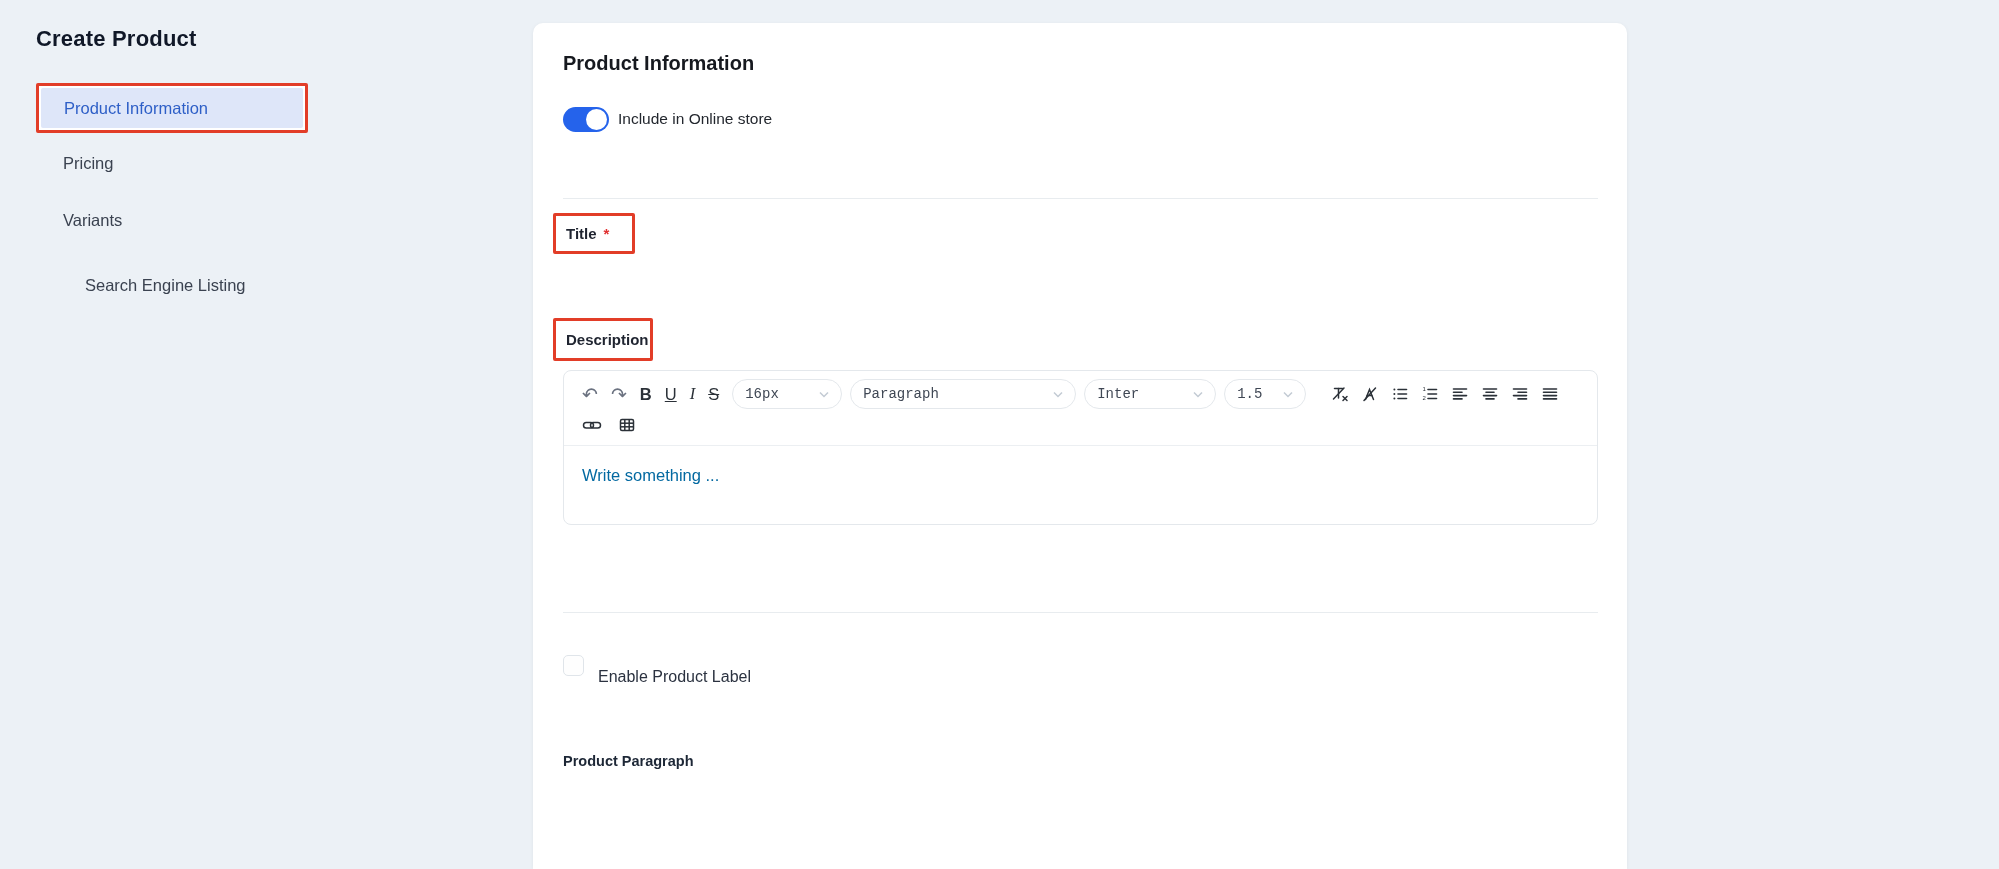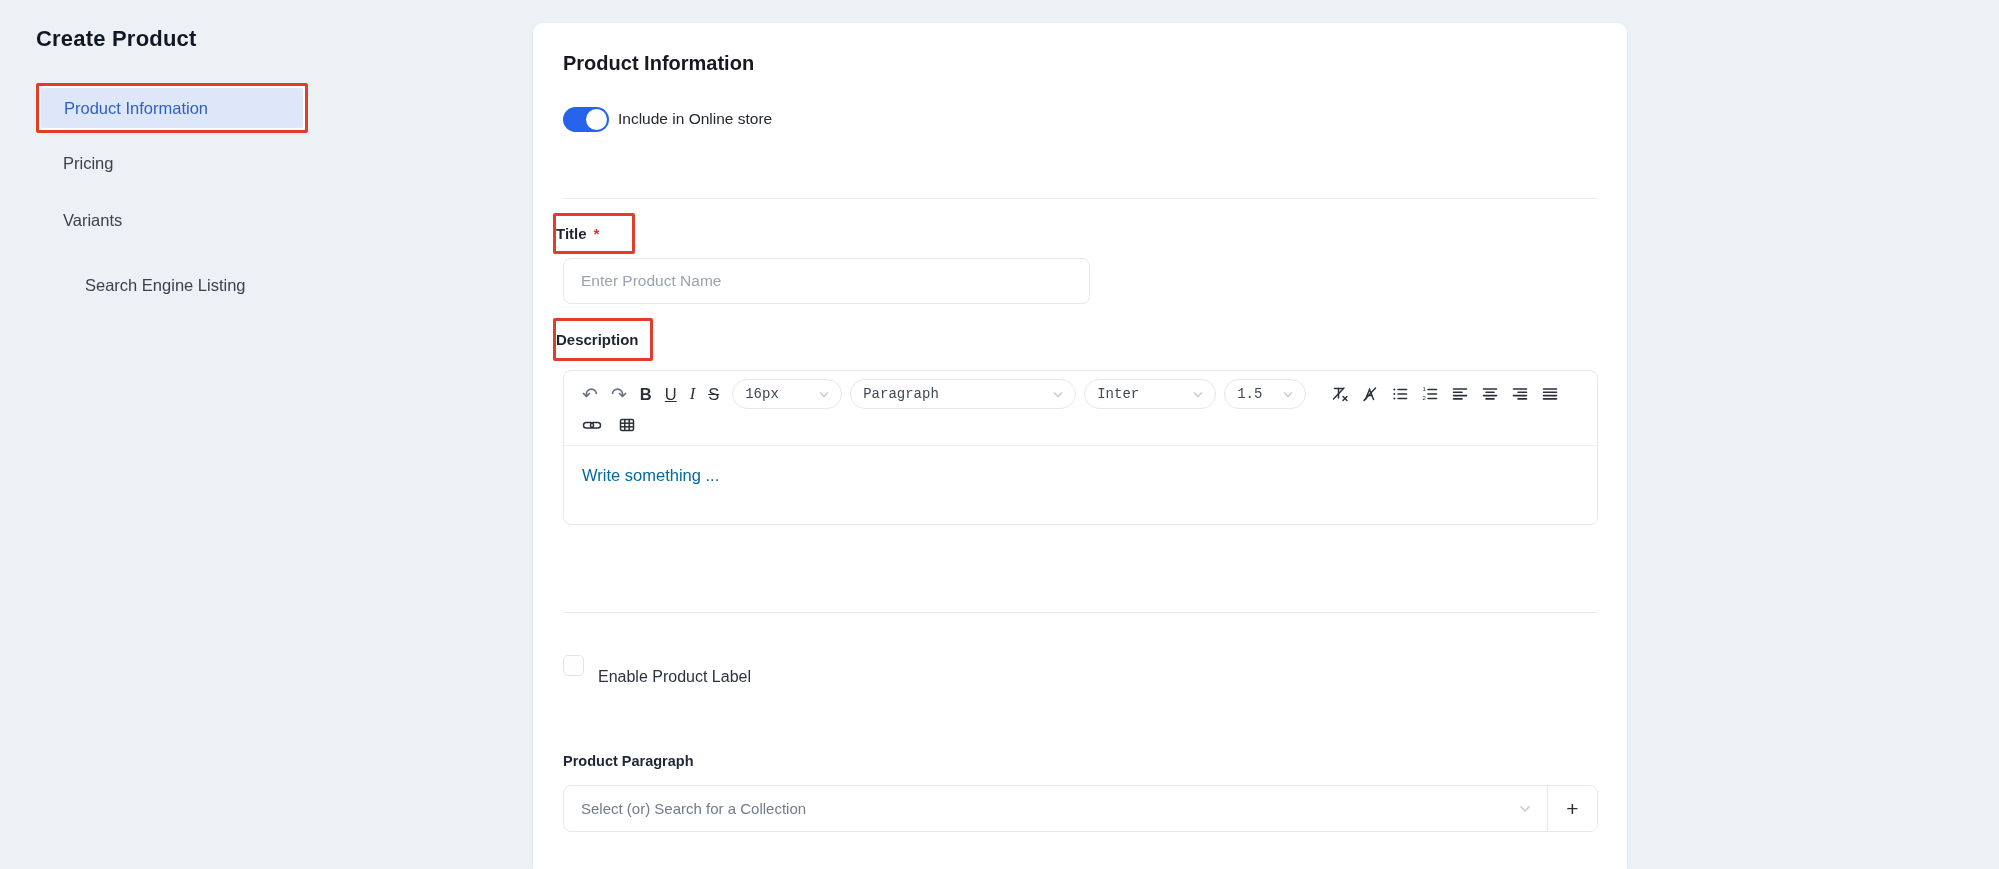--- a/index.html
+++ b/index.html
@@ -66,21 +66,21 @@
   }
   .toggle-label{font-size:15.5px;color:#23272e;}
   .divider{
     position:absolute;left:30px;width:1035px;height:1px;background:#e8ecef;
   }
   .divider.d1{top:175px;}
   .divider.d2{top:589px;}
   
   .ann-box{
     position:absolute;border:3px solid var(--annotation-red);border-radius:2px;
-    display:flex;align-items:center;background:#fff;
+    display:flex;align-items:center;padding-left:10px;background:#fff;
   }
   .ann-title{left:20px;top:190px;width:82px;height:41px;}
   .ann-desc{left:20px;top:295px;width:100px;height:43px;}
   .field-label{font-size:15px;font-weight:700;color:#1f2430;}
   .req-star{color:#e03131;font-size:15px;font-weight:700;margin-left:7px;}
   .title-input{
     position:absolute;left:30px;top:235px;width:527px;height:46px;
     border:1px solid var(--border-gray);border-radius:8px;
     font-size:15.5px;color:#1f2430;padding:0 17px;outline:none;
     font-family:"Liberation Sans","DejaVu Sans",sans-serif;background:#fff;
@@ -179,21 +179,20 @@
     </div>
     <span class="toggle-label">Include in Online store</span>
   </div>
 
   <div class="divider d1"></div>
 
   <div class="ann-box ann-title">
     <span class="field-label">Title</span>
     <span class="req-star">*</span>
   </div>
-  <input class="title-input" type="text" placeholder="Enter Product Name" style="">
 
   <div class="ann-box ann-desc">
     <span class="field-label">Description</span>
   </div>
 
   <div class="editor">
     <div class="editor-toolbar">
       <div class="tb-row">
         <button class="tb-btn">
             <span class="tb-glyph">↶</span>
@@ -305,24 +304,14 @@
 
   <div class="divider d2"></div>
 
   <div class="check-row">
     <div class="checkbox"></div>
     <span class="check-label">Enable Product Label</span>
   </div>
 
   <div class="coll-label">Product Paragraph</div>
 
-  <div class="coll-select">
-    <div class="coll-main">
-      <span class="coll-placeholder">Select (or) Search for a Collection</span>
-      <svg class="svgicon" width="12" height="8" viewBox="0 0 12 8">
-          <polyline points="1.5,1.5 6,6 10.5,1.5" fill="none" stroke="#c3cbd4" stroke-width="1.5"></polyline>
-        </svg>
-    </div>
-    <div class="coll-vdiv"></div>
-    <button class="coll-plus">+</button>
-  </div>
 
 </div>
 
 </body></html>

